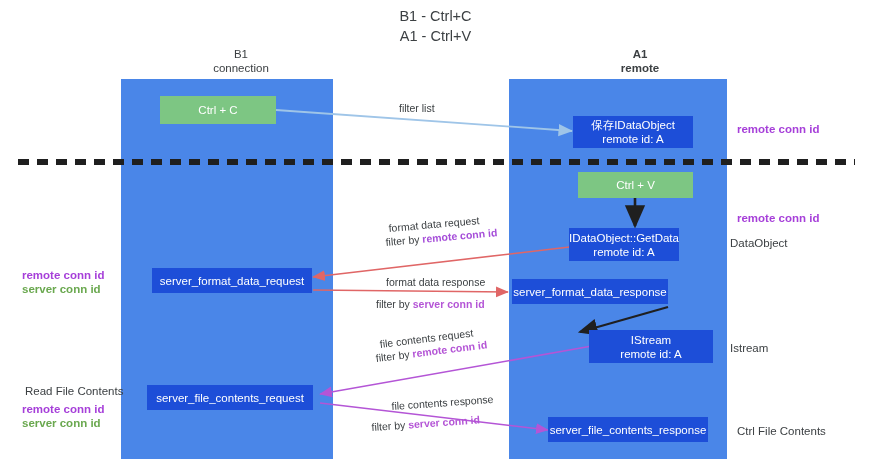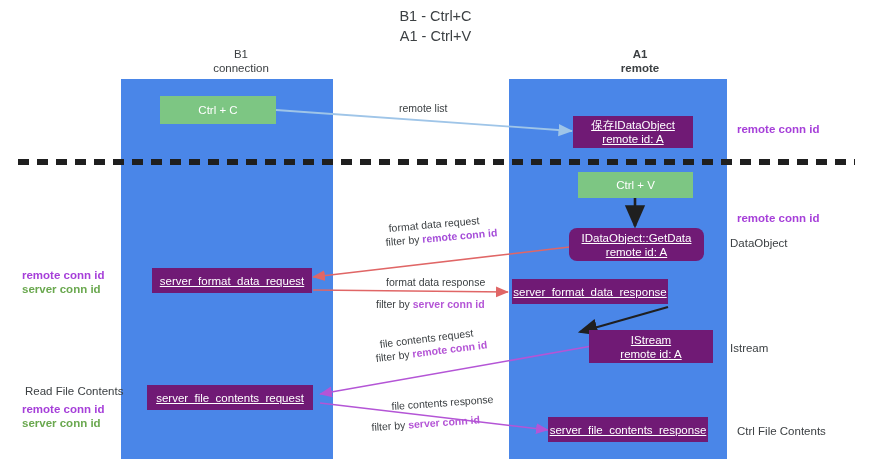--- a/index.html
+++ b/index.html
@@ -28,21 +28,21 @@
   .lane{position:absolute;background:#4a86e8;}
 
   
   .box{
     position:absolute;box-sizing:border-box;
     display:flex;align-items:center;justify-content:center;
     text-align:center;color:#ffffff;line-height:14px;
     font-size:11.5px;
   }
   .box.green{background:#7dc683;}
-  .box.orange{background:#701a75;text-decoration:underline;}
+  .box.orange{background:#1d4ed8;}
 
   
   .ann{position:absolute;font-size:11.5px;line-height:15px;color:#3c4043;}
   .ann.b{font-weight:bold;}
   .purple{color:#a63fd9;}
   .green-t{color:#6aa84f;}
 
   
   .lab{
     position:absolute;font-size:10.5px;line-height:14px;color:#3c4043;
@@ -111,21 +111,21 @@
 
   <div class="box green" style="left:160px;top:96px;width:116px;height:28px;">Ctrl + C</div>
 
   <div class="box orange" style="left:573px;top:116px;width:120px;height:32px;flex-direction:column;">
     <span>保存IDataObject</span>
     <span>remote id: A</span>
   </div>
 
   <div class="box green" style="left:578px;top:172px;width:115px;height:26px;">Ctrl + V</div>
 
-  <div class="box orange" style="left:569px;top:228px;width:135px;height:33px;flex-direction:column;border-radius:8px;">
+  <div class="box orange" style="left:569px;top:228px;width:110px;height:33px;flex-direction:column;">
     <span>IDataObject::GetData</span>
     <span>remote id: A</span>
   </div>
 
   <div class="box orange" style="left:152px;top:268px;width:160px;height:25px;">server_format_data_request</div>
 
   <div class="box orange" style="left:512px;top:279px;width:156px;height:25px;">server_format_data_response</div>
 
   <div class="box orange" style="left:589px;top:330px;width:124px;height:33px;flex-direction:column;">
     <span>IStream</span>
@@ -142,21 +142,21 @@
   <div class="ann" style="left:730px;top:341px;">Istream</div>
   <div class="ann" style="left:737px;top:424px;">Ctrl File Contents</div>
 
   <div class="ann b purple" style="left:22px;top:268px;">remote conn id</div>
   <div class="ann b green-t" style="left:22px;top:282px;">server conn id</div>
 
   <div class="ann" style="left:25px;top:384px;">Read File Contents</div>
   <div class="ann b purple" style="left:22px;top:402px;">remote conn id</div>
   <div class="ann b green-t" style="left:22px;top:416px;">server conn id</div>
 
-  <div class="lab" style="left:399px;top:101px;">remote list</div>
+  <div class="lab" style="left:399px;top:101px;">filter list</div>
 
   <div class="lab" style="left:388px;top:221px;transform:rotate(-5deg);">format data request</div>
   <div class="lab" style="left:385px;top:235px;transform:rotate(-5deg);">
     <span>filter by </span><span class="purple">remote conn id</span>
   </div>
 
   <div class="lab" style="left:386px;top:275px;">format data response</div>
   <div class="lab" style="left:376px;top:297px;">
     <span>filter by </span><span class="magenta">server conn id</span>
   </div>

